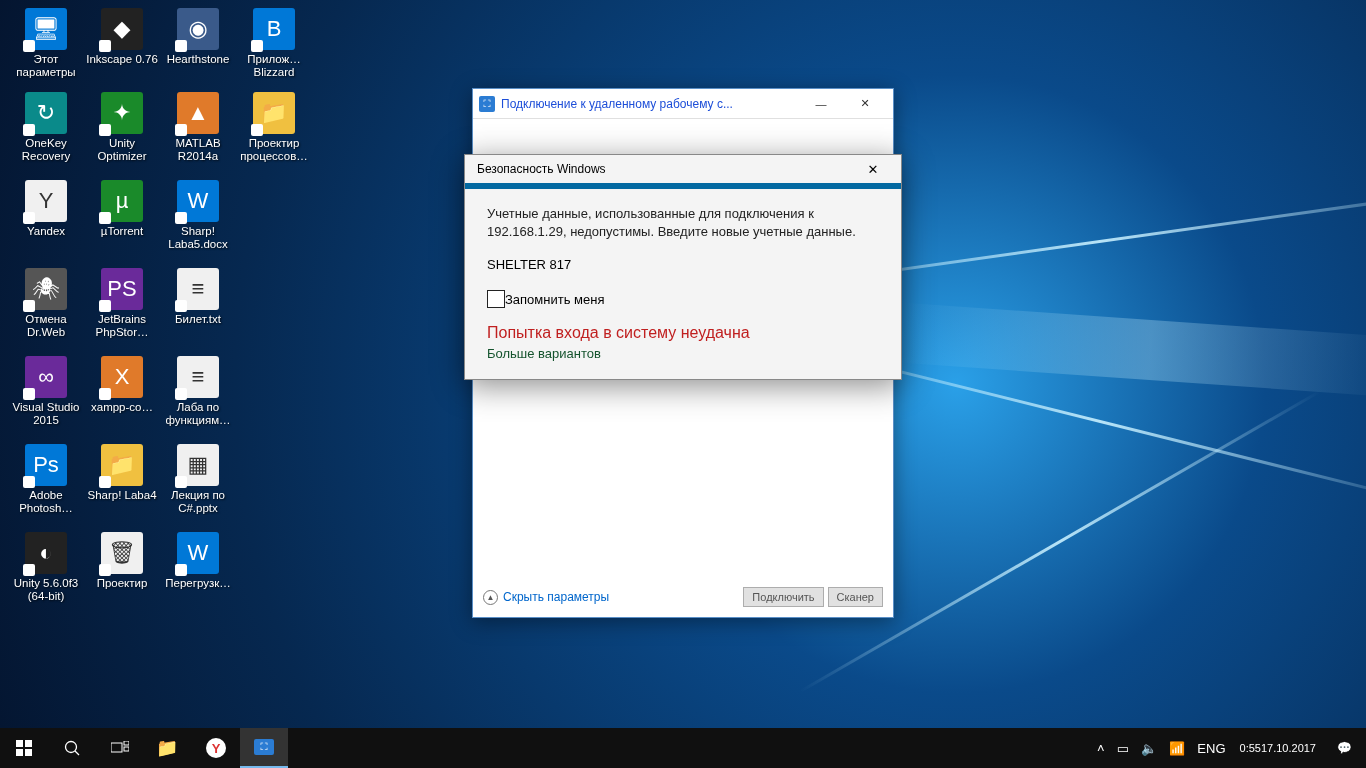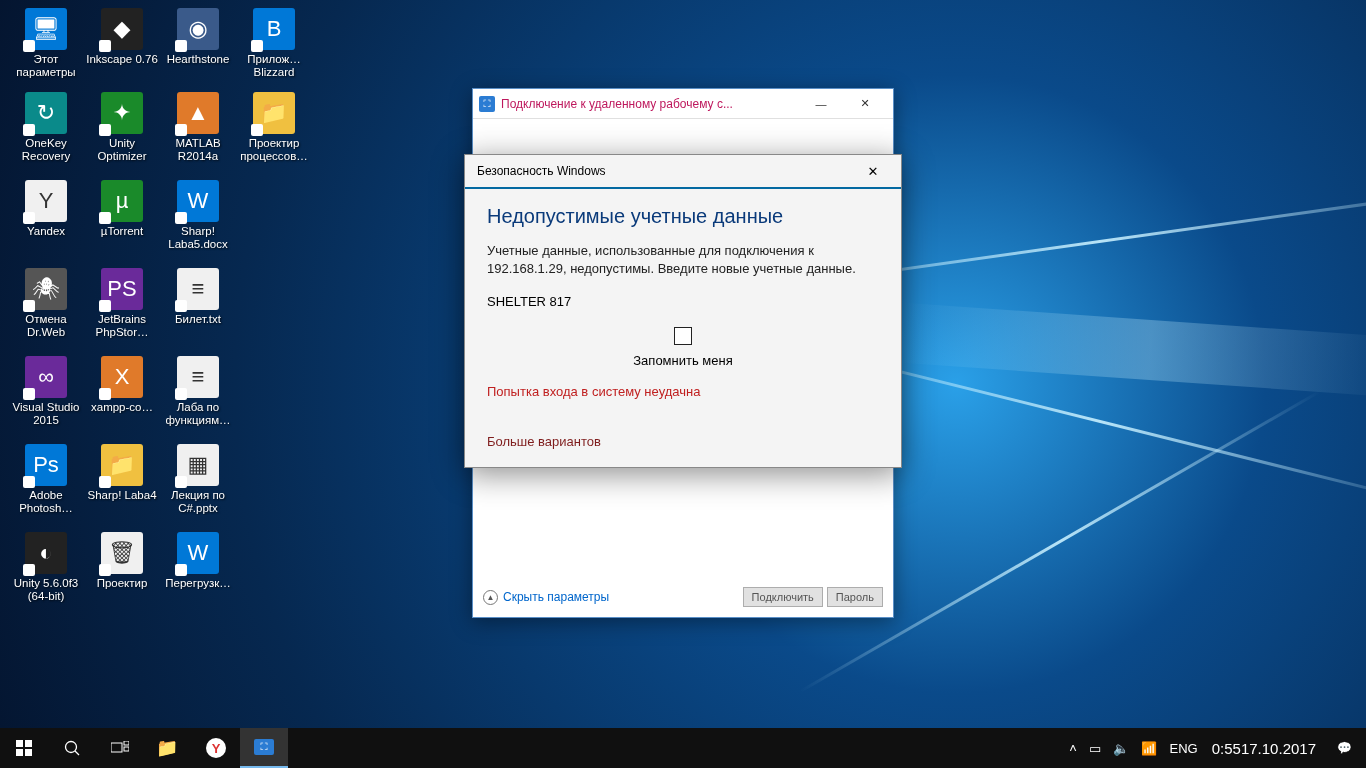--- a/index.html
+++ b/index.html
@@ -22,51 +22,51 @@
   
   .desktop { position:absolute; top:0; left:0; width:100%; height:728px; }
   .dicon { position:absolute; width:72px; text-align:center; cursor:pointer;}
   .dicon .ic { width:42px; height:42px; margin:0 auto 3px; border-radius:3px; display:flex; align-items:center; justify-content:center; font-size:22px; position:relative;}
   .dicon .lbl { color:#fff; font-size:11.5px; line-height:13px; text-shadow:1px 1px 2px rgba(0,0,0,.8); word-wrap:break-word; max-height:28px; overflow:hidden;}
   .shortcut::after{content:"";position:absolute;bottom:-2px;left:-2px;width:12px;height:12px;background:#fff;border-radius:2px;}
   
   .rdp-window { position:absolute; left:472px; top:88px; width:422px; height:530px; background:#fff; border:1px solid #5a8fc7; box-shadow:0 4px 20px rgba(0,0,0,.4); color:#000;}
   .rdp-title { height:30px; display:flex; align-items:center; padding:0 6px; border-bottom:1px solid #e0e0e0; font-size:12px; color:#333;}
   .rdp-title .t-icon{width:16px;height:16px;background:#2b7cd3;border-radius:2px;margin-right:6px;display:flex;align-items:center;justify-content:center;color:#fff;font-size:10px;}
-  .rdp-title .t-text{flex:1;white-space:nowrap;overflow:hidden;text-overflow:ellipsis;color:#be185d;}
+  .rdp-title .t-text{flex:1;white-space:nowrap;overflow:hidden;text-overflow:ellipsis;color:#1d4ed8;}
   .rdp-title .wbtn{width:44px;height:30px;display:flex;align-items:center;justify-content:center;color:#333;font-size:11px;}
   .rdp-bottom{position:absolute;bottom:8px;left:10px;right:10px;height:24px;display:flex;align-items:center;}
   .collapse-link{color:#0066cc;font-size:12px;display:flex;align-items:center;gap:5px;cursor:pointer;}
   .collapse-arrow{width:15px;height:15px;border:1px solid #777;border-radius:50%;display:flex;align-items:center;justify-content:center;font-size:8px;color:#555;}
   .rdp-bottom .spacer{flex:1;}
   .rdp-bottom .btn{border:1px solid #adadad;background:#e1e1e1;color:#555;font-size:11px;padding:3px 8px;margin-left:4px;cursor:default;}
   
   .cred-dialog{position:absolute;left:464px;top:154px;width:438px;background:#f4f4f4;border:1px solid #888;box-shadow:0 6px 30px rgba(0,0,0,.45);color:#000;}
-  .cred-head{height:34px;display:flex;align-items:center;padding:0 12px;border-bottom:2px solid #0369a1;font-size:12px;}
+  .cred-head{height:34px;display:flex;align-items:center;padding:0 12px;border-bottom:6px solid #0369a1;font-size:12px;}
   .cred-head .ht{flex:1;}
   .cred-head .close{width:32px;height:32px;display:flex;align-items:center;justify-content:center;font-size:13px;cursor:pointer;}
   .cred-content{padding:16px 22px 18px;}
   .cred-title{font-size:20px;color:#0a3a7a;font-weight:400;margin-bottom:14px;}
   .cred-msg{font-size:13px;color:#222;line-height:18px;margin-bottom:16px;}
   .cred-user{font-size:13px;margin-bottom:10px;}
   .cred-input{width:300px;height:28px;border:2px solid #d28a1a;padding:0 8px;font-size:13px;color:#666;outline:none;}
   .cred-input::placeholder{color:#777;}
-  .remember{display:flex;align-items:center;gap:8px;margin-top:18px;font-size:13px;flex-direction:column;}
+  .remember{display:flex;align-items:center;margin-top:18px;font-size:13px;}
   .remember .cb{width:18px;height:18px;border:1.5px solid #222;background:#fff;cursor:pointer;}
-  .err{color:#c02020;font-size:13px;margin-top:16px;}
-  .more{color:#7f1d1d;font-size:13px;margin-top:35px;cursor:pointer;}
+  .err{color:#c02020;font-size:16px;margin-top:16px;}
+  .more{color:#14532d;font-size:13px;margin-top:4px;cursor:pointer;}
   .cred-buttons{display:flex;gap:8px;margin-top:18px;}
   .cred-buttons .cbtn{flex:1;height:32px;border:1px solid #bbb;background:#dcdcdc;font-size:13px;cursor:pointer;display:flex;align-items:center;justify-content:center;}
   
   .taskbar{position:absolute;bottom:0;left:0;right:0;height:40px;background:#101010;display:flex;align-items:center;color:#fff;}
   .tb-btn{width:48px;height:40px;display:flex;align-items:center;justify-content:center;cursor:pointer;}
   .tb-btn.active{background:rgba(255,255,255,.15);border-bottom:2px solid #76b9ed;}
   .tray{margin-left:auto;display:flex;align-items:center;height:40px;}
   .tray .ti{padding:0 6px;height:40px;display:flex;align-items:center;justify-content:center;cursor:pointer;font-size:13px;}
-  .tray .clock{text-align:center;font-size:15px;line-height:13px;padding:0 8px;}
+  .tray .clock{text-align:center;font-size:11px;line-height:13px;padding:0 8px;}
   .notif{width:42px;height:40px;display:flex;align-items:center;justify-content:center;cursor:pointer;}
   
   .bg-blue{background:#0078d7;} .bg-dark{background:#222;} .bg-orange{background:#e07a2a;}
   .bg-teal{background:#0a8a8a;} .bg-green{background:#1a8a2a;}
   .bg-purple{background:#6a2a9a;} .bg-white{background:#f0f0f0;color:#333!important;} .bg-gray{background:#555;}
   .bg-yellow{background:#f0c040;color:#333!important;} .bg-hearth{background:#3a5a8a;}
 </style>
 </head>
 <body>
 
@@ -177,31 +177,30 @@
     <div class="wbtn">—</div>
     <div class="wbtn">✕</div>
   </div>
   <div class="rdp-bottom">
     <div class="collapse-link">
       <span class="collapse-arrow">▲</span>
       <span>Скрыть параметры</span>
     </div>
     <div class="spacer"></div>
     <div class="btn">Подключить</div>
-    <div class="btn">Пароль</div>
+    <div class="btn">Сканер</div>
   </div>
 </div>
 
 <div class="cred-dialog">
   <div class="cred-head">
     <div class="ht">Безопасность Windows</div>
     <div class="close">✕</div>
   </div>
   <div class="cred-content">
-    <div class="cred-title">Недопустимые учетные данные</div>
     <div class="cred-msg">Учетные данные, использованные для подключения к 192.168.1.29, недопустимы. Введите новые учетные данные.</div>
     <div class="cred-user">SHELTER 817</div>
     <div class="remember">
       <div class="cb"></div>
       <span>Запомнить меня</span>
     </div>
     <div class="err">Попытка входа в систему неудачна</div>
     <div class="more">Больше вариантов</div>
   </div>
 </div>

